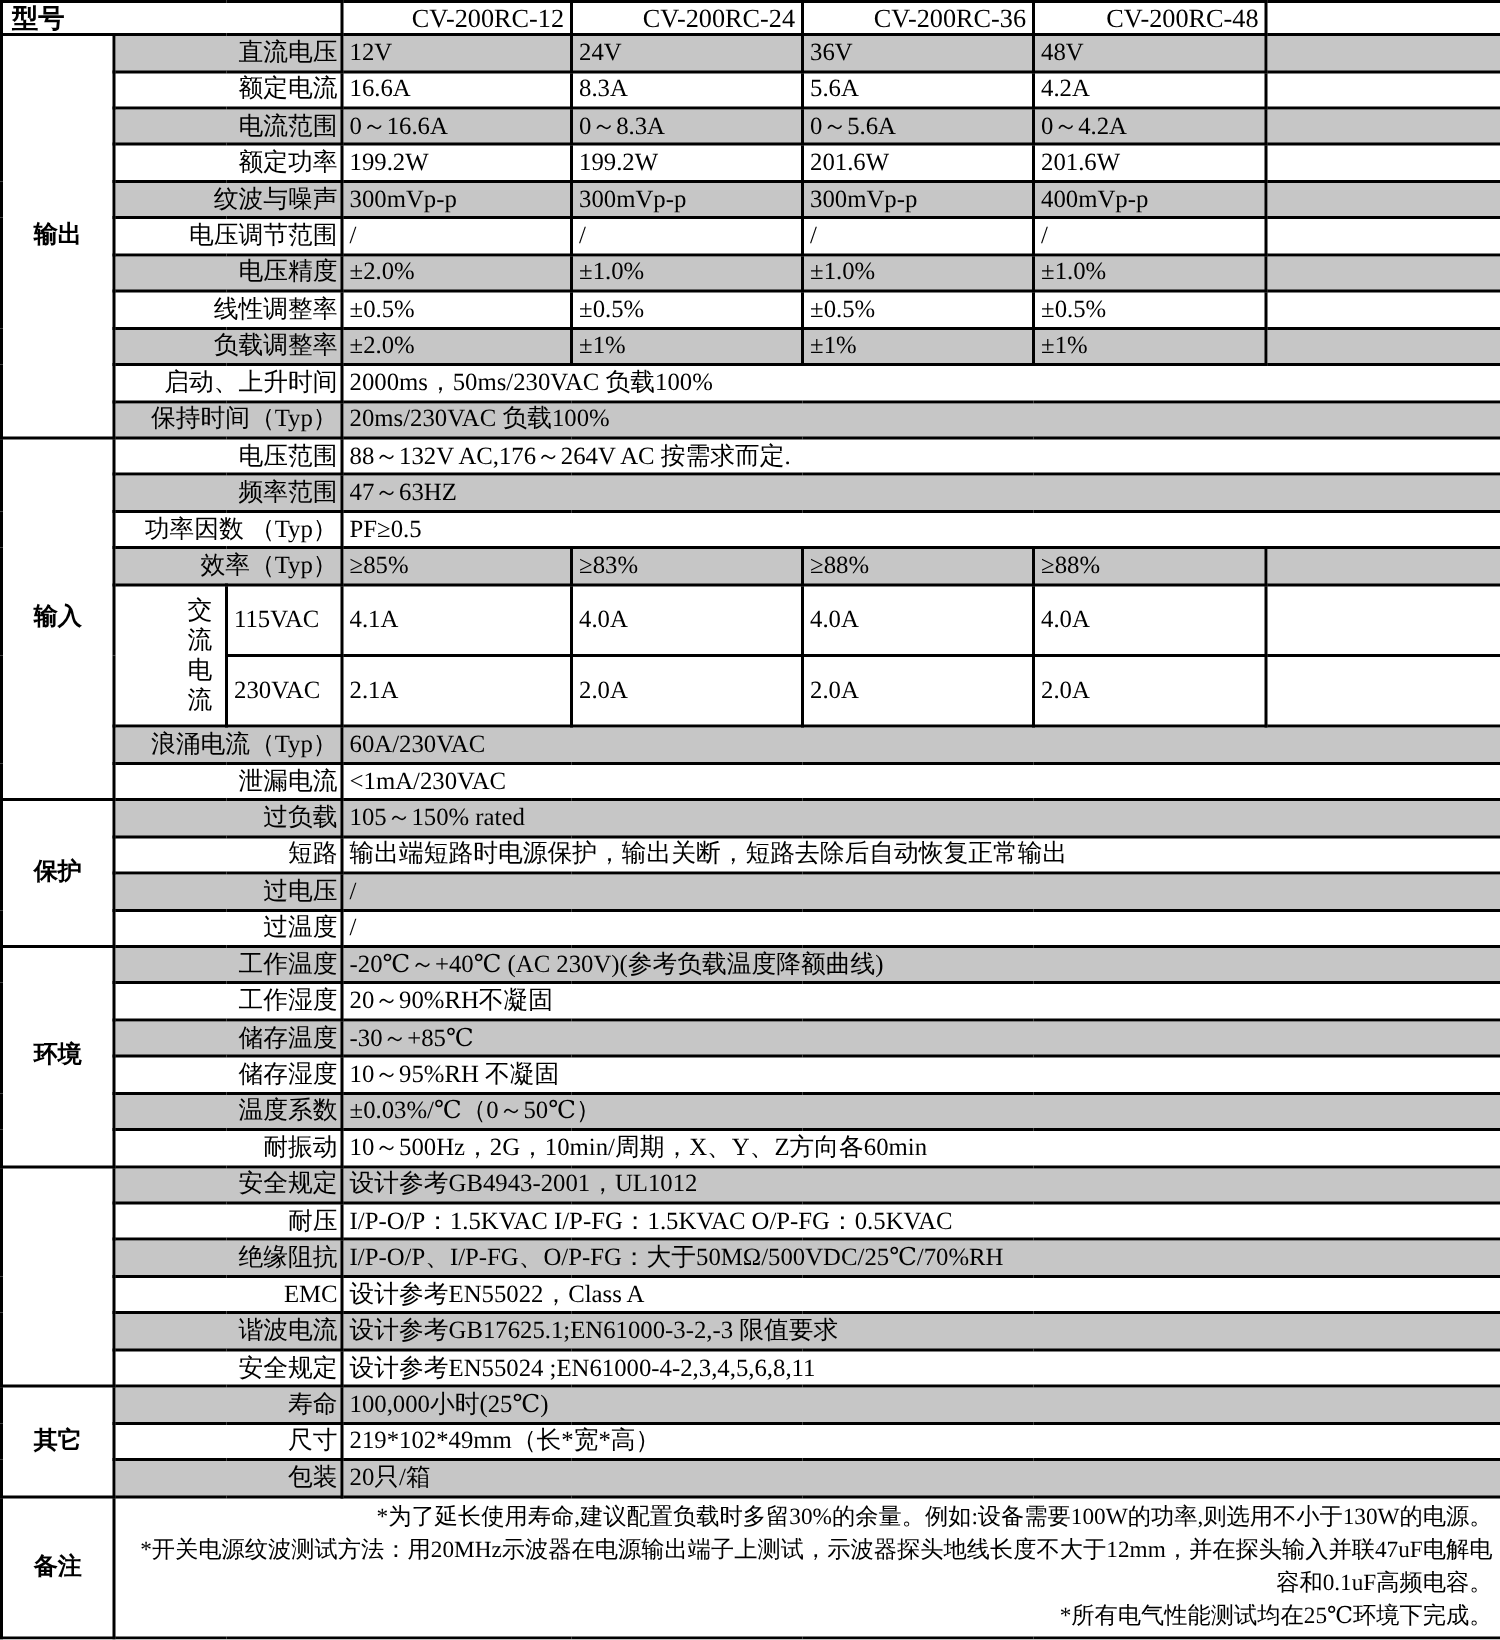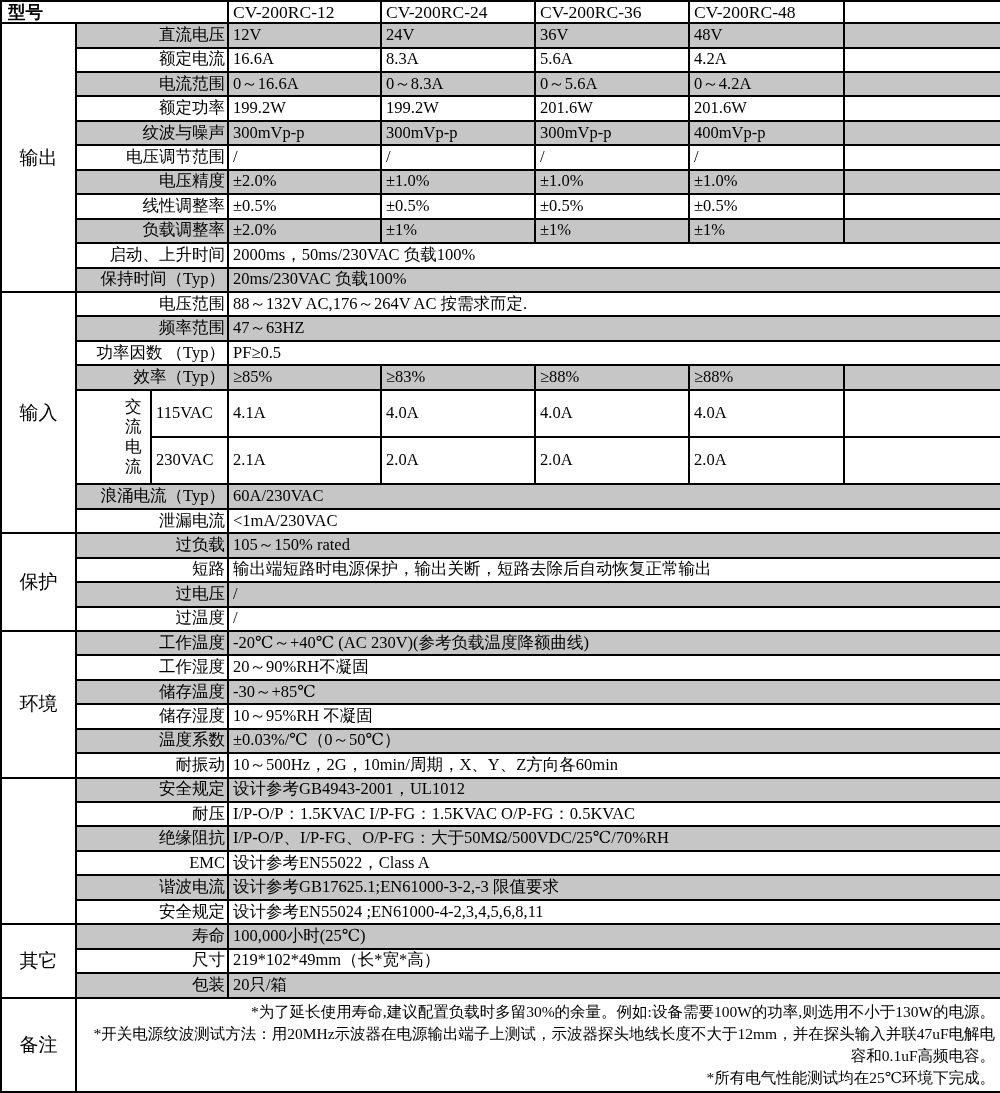--- a/index.html
+++ b/index.html
@@ -15,22 +15,22 @@
     padding:0 4px;
     font-size:16.5px;
     line-height:1.15;
     overflow:hidden;
     white-space:nowrap;
     vertical-align:middle;
   }
   tr.hdr{height:16px;}
   tr.hdr td{font-size:17.5px;}
   td.model-label{font-weight:bold;font-size:19px;text-align:left;padding-left:6px;}
-  td.model{text-align:left;}
-  td.sec{font-weight:normal;font-size:19px;text-align:center;background:#ffffff;padding:0 2px;}
+  td.model{text-align:right;}
+  td.sec{font-weight:bold;font-size:16px;text-align:center;background:#ffffff;padding:0 2px;}
   td.lbl{text-align:right;padding:0 2px;}
   td.val{text-align:left;}
   td.shade{background:#c6c6c6;}
   td.group{white-space:normal;line-height:1.2;padding-left:48px;}
   td.sub{}
   tr.notes-row{height:94px;}
   td.notes{
     white-space:normal;vertical-align:middle;
     font-size:15.5px;line-height:1.42;padding:2px 5px;text-align:right;
   }

